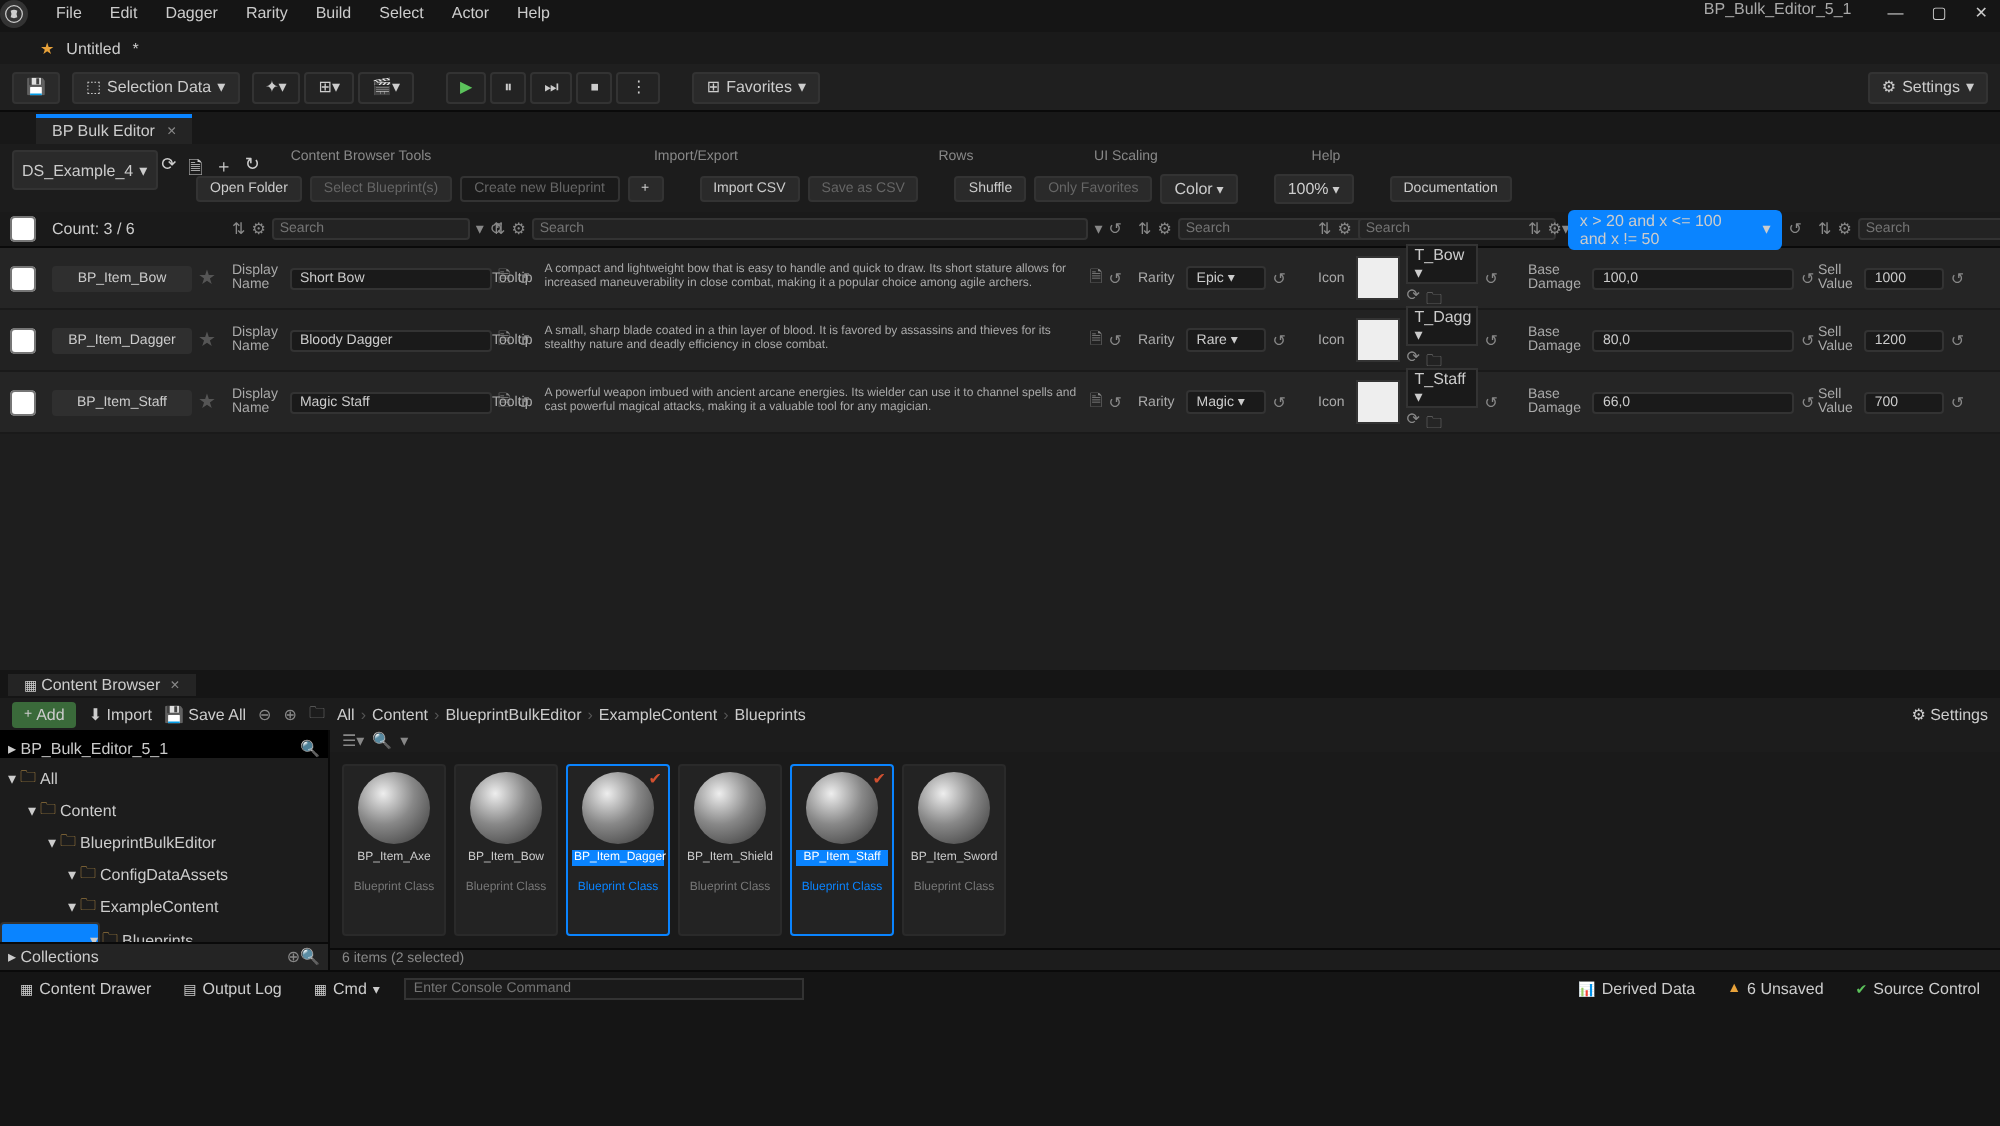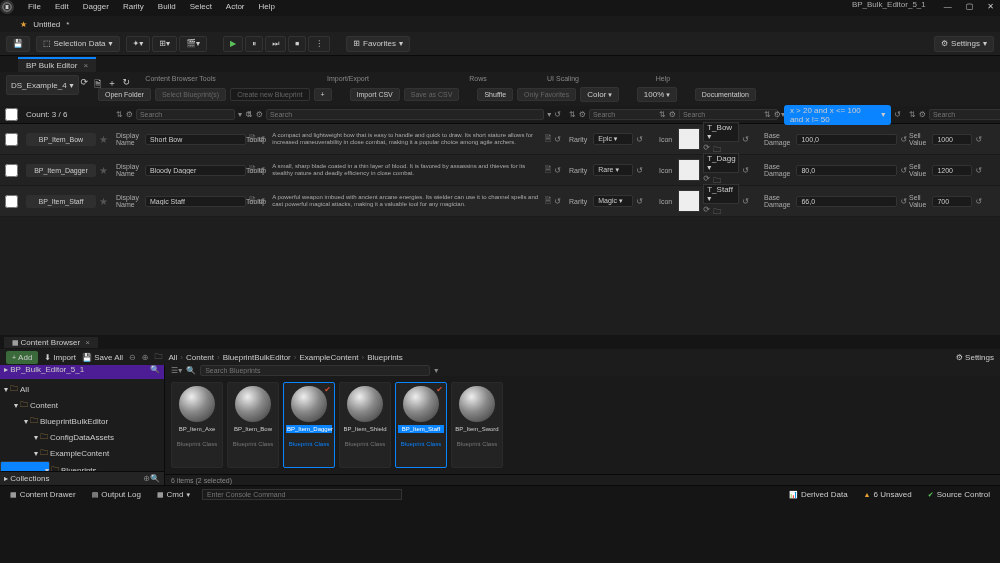--- a/index.html
+++ b/index.html
@@ -63,21 +63,21 @@
 .empty{height:118px;background:#1e1e1e}
 .cb-tab{height:14px;background:#151515;display:flex;align-items:center;padding-left:4px}
 .cb-tab .t{padding:1px 8px;background:#242424;font-size:7px}
 .cb-tab .t .x{margin-left:5px;color:#888}
 .cb-bar{height:16px;background:#1c1c1c;display:flex;align-items:center;padding:0 6px;gap:6px}
 .addbtn{background:#3a6a3a;padding:2px 6px;border-radius:2px;font-size:7px;display:flex;align-items:center;gap:2px}
 .crumb{color:#888;font-size:7px}
 .crumb .sep{margin:0 3px;color:#555}
 .cb-body{display:flex;height:120px;background:#1a1a1a}
 .tree{width:165px;background:#1c1c1c;border-right:1px solid #0a0a0a;display:flex;flex-direction:column}
-.tree-hdr{height:14px;background:#4c1d95;display:flex;align-items:flex-start;padding:0 4px;gap:4px}
+.tree-hdr{height:14px;background:#000000;display:flex;align-items:flex-end;padding:0 4px;gap:4px}
 .tree-list{flex:1;overflow:auto;padding:2px 0}
 .tnode{padding:1px 4px;font-size:7px;display:flex;align-items:center;gap:2px}
 .tnode.d0{padding-left:4px}.tnode.d1{padding-left:14px}.tnode.d2{padding-left:24px}.tnode.d3{padding-left:34px}.tnode.d4{padding-left:44px}
 .tnode.sel{background:#0a84ff;color:#fff}
 .tnode .fold{color:#c89a4a}
 .coll{height:14px;background:#242424;display:flex;align-items:center;padding:0 4px;border-top:1px solid #0a0a0a}
 .assets{flex:1;display:flex;flex-direction:column}
 .assets-hdr{height:14px;background:#1c1c1c;display:flex;align-items:center;padding:0 6px;gap:4px}
 .assets-hdr .asrch{background:#232323;border:1px solid #333;flex:0 0 230px;padding:1px 4px;font-size:7px;border-radius:2px}
 .asset-grid{display:flex;gap:4px;padding:6px;flex:1}
@@ -455,21 +455,20 @@
         <span>▸ <span>Collections</span></span>
         <span style="flex:1"></span>
         <span class="ic">⊕</span>
         <span class="ic">🔍</span>
       </div>
   </div>
   <div class="assets">
     <div class="assets-hdr">
       <span class="ic">☰▾</span>
       <span class="ic">🔍</span>
-      <input class="asrch" placeholder="Search Blueprints" style="">
         <span class="ic">▾</span>
     </div>
     <div class="asset-grid" id="assets">
         <div class="acard">
           <div class="sphere"></div>
           <div class="nm">BP_Item_Axe</div>
           <div class="ty">Blueprint Class</div>
         </div>
         <div class="acard">
           <div class="sphere"></div>

